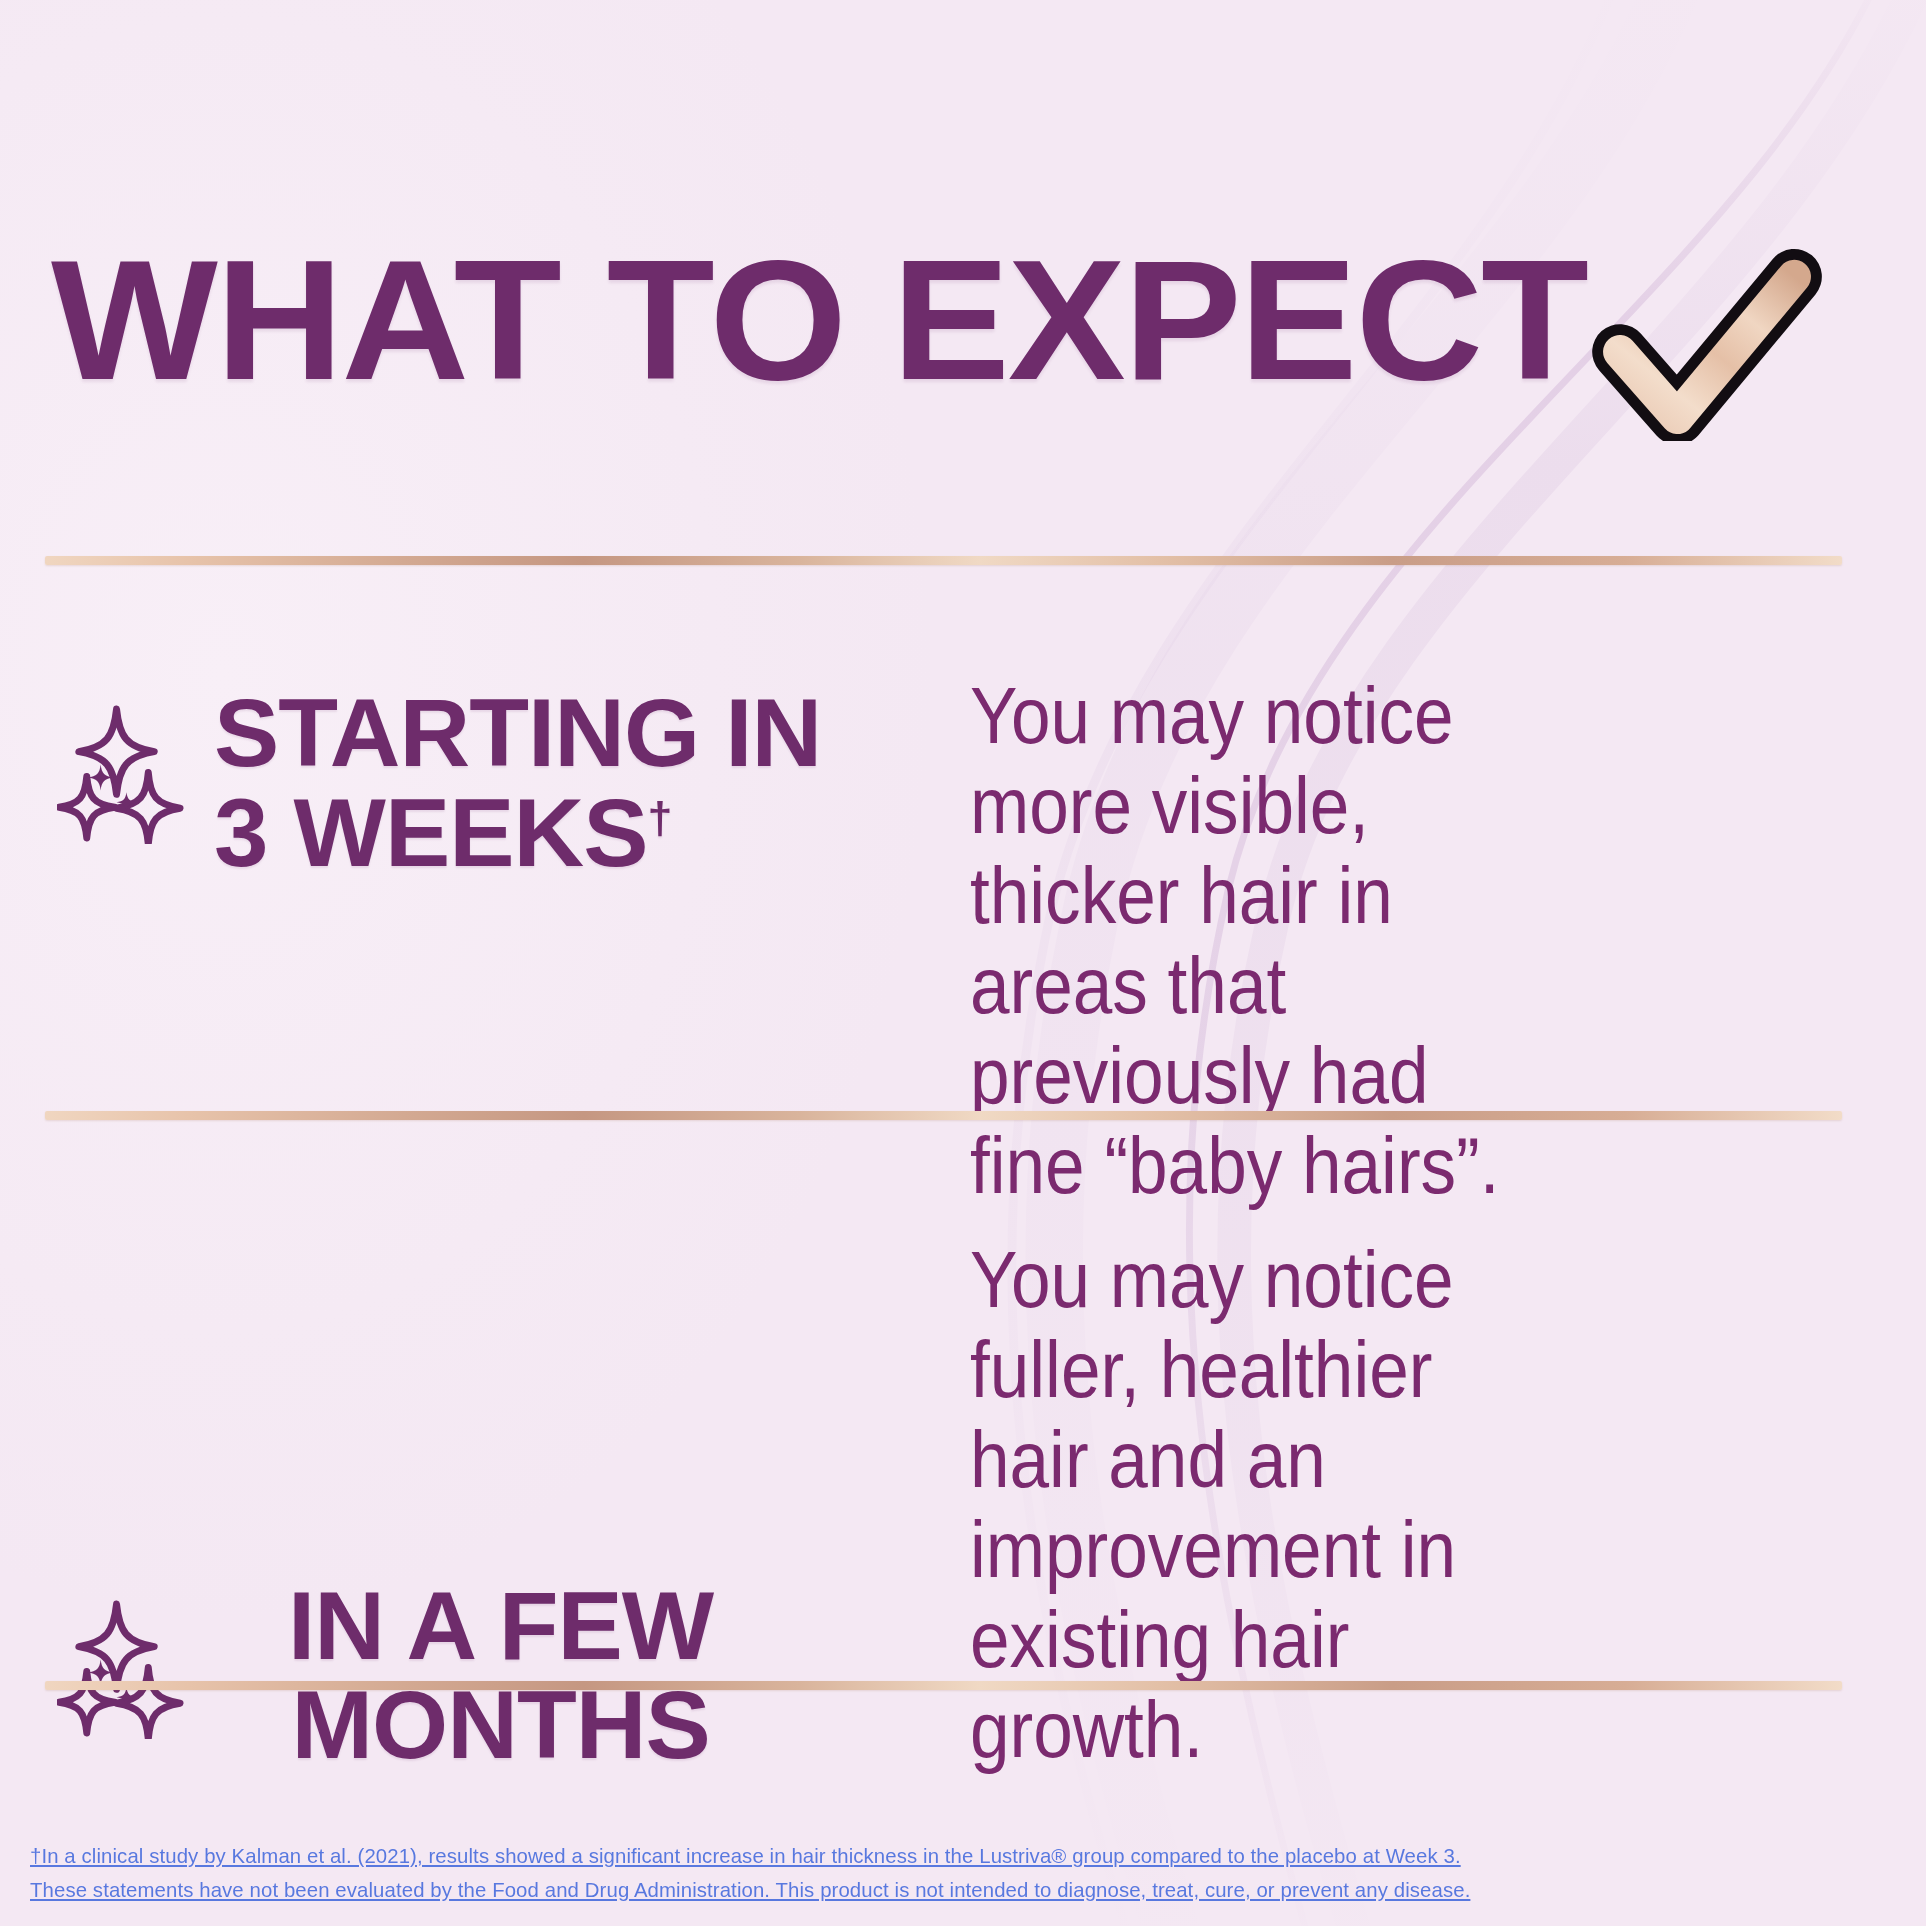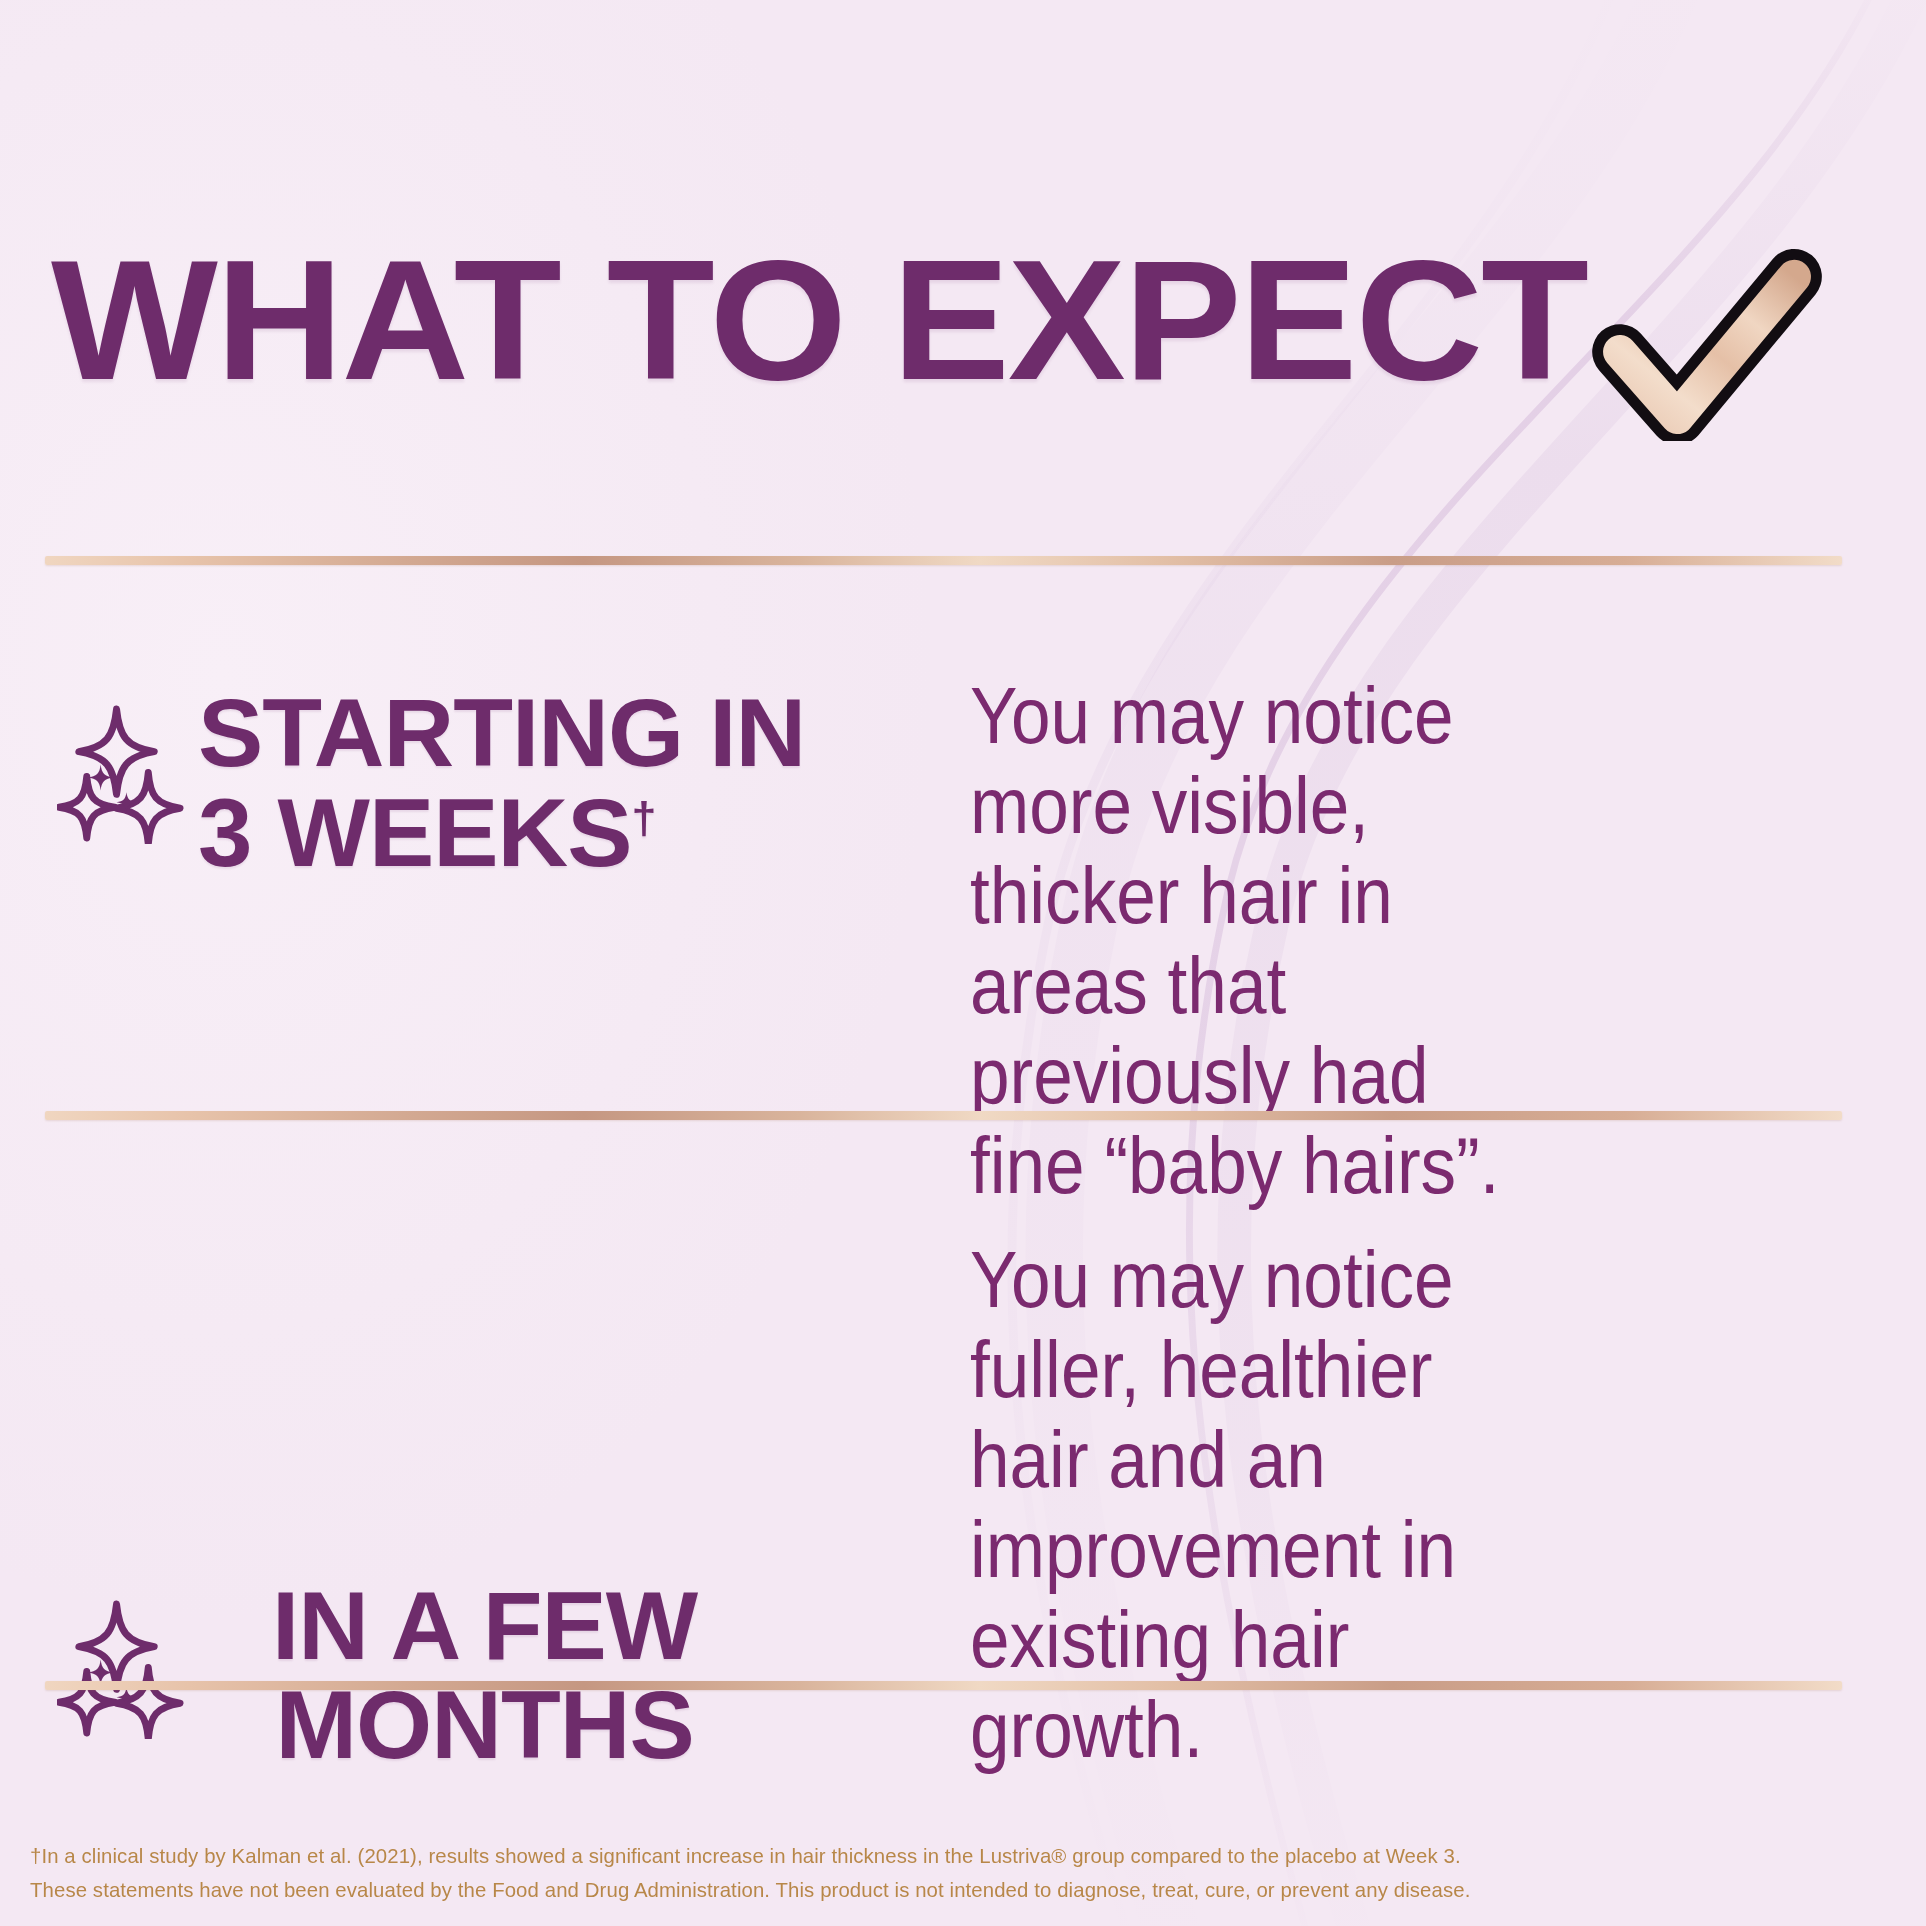--- a/index.html
+++ b/index.html
@@ -60,21 +60,21 @@
   .divider.d2 { top:1111px; }
   .divider.d3 { top:1681px; }
 
   
   .row{ position:absolute; left:51px; right:51px; display:flex; align-items:flex-start; }
   .row.r1{ top:683px; }
   .row.r2{ top:1247px;align-items:flex-end; }
 
   .row-left{
     width:891px; flex:0 0 891px;
-    display:flex; align-items:flex-start; gap:14px;
+    display:flex; align-items:flex-start; gap:30px;
   }
   .sparkle-slot{ flex:0 0 auto; }
   .row.r1 .sparkle-slot{ margin-top:22px; margin-left:6px; }
   .row.r2 .sparkle-slot{ margin-top:24px; margin-left:6px; }
 
   .row-heading{
     font-family:"Liberation Sans", sans-serif;
     font-weight:700;
     font-size:96px;
     line-height:1.04;
@@ -99,22 +99,23 @@
     line-height:1.14;
     color:#7b2a6f;
     transform:scaleX(.90);
     transform-origin:left top;
     white-space:pre-line;
   }
 
   
   .footnotes{
     position:absolute; left:30px; top:1839px; width:1703px;
-    color:#a16207;
+    color:#1d4ed8;
     opacity:.72;
+    text-decoration:underline;
   }
   .footnote-line{
     font-family:"Liberation Sans", sans-serif;
     font-size:21px;
     line-height:1.62;
     letter-spacing:0.1px;
     transform:scaleX(.97);
     transform-origin:left top;
     white-space:nowrap;
   }

